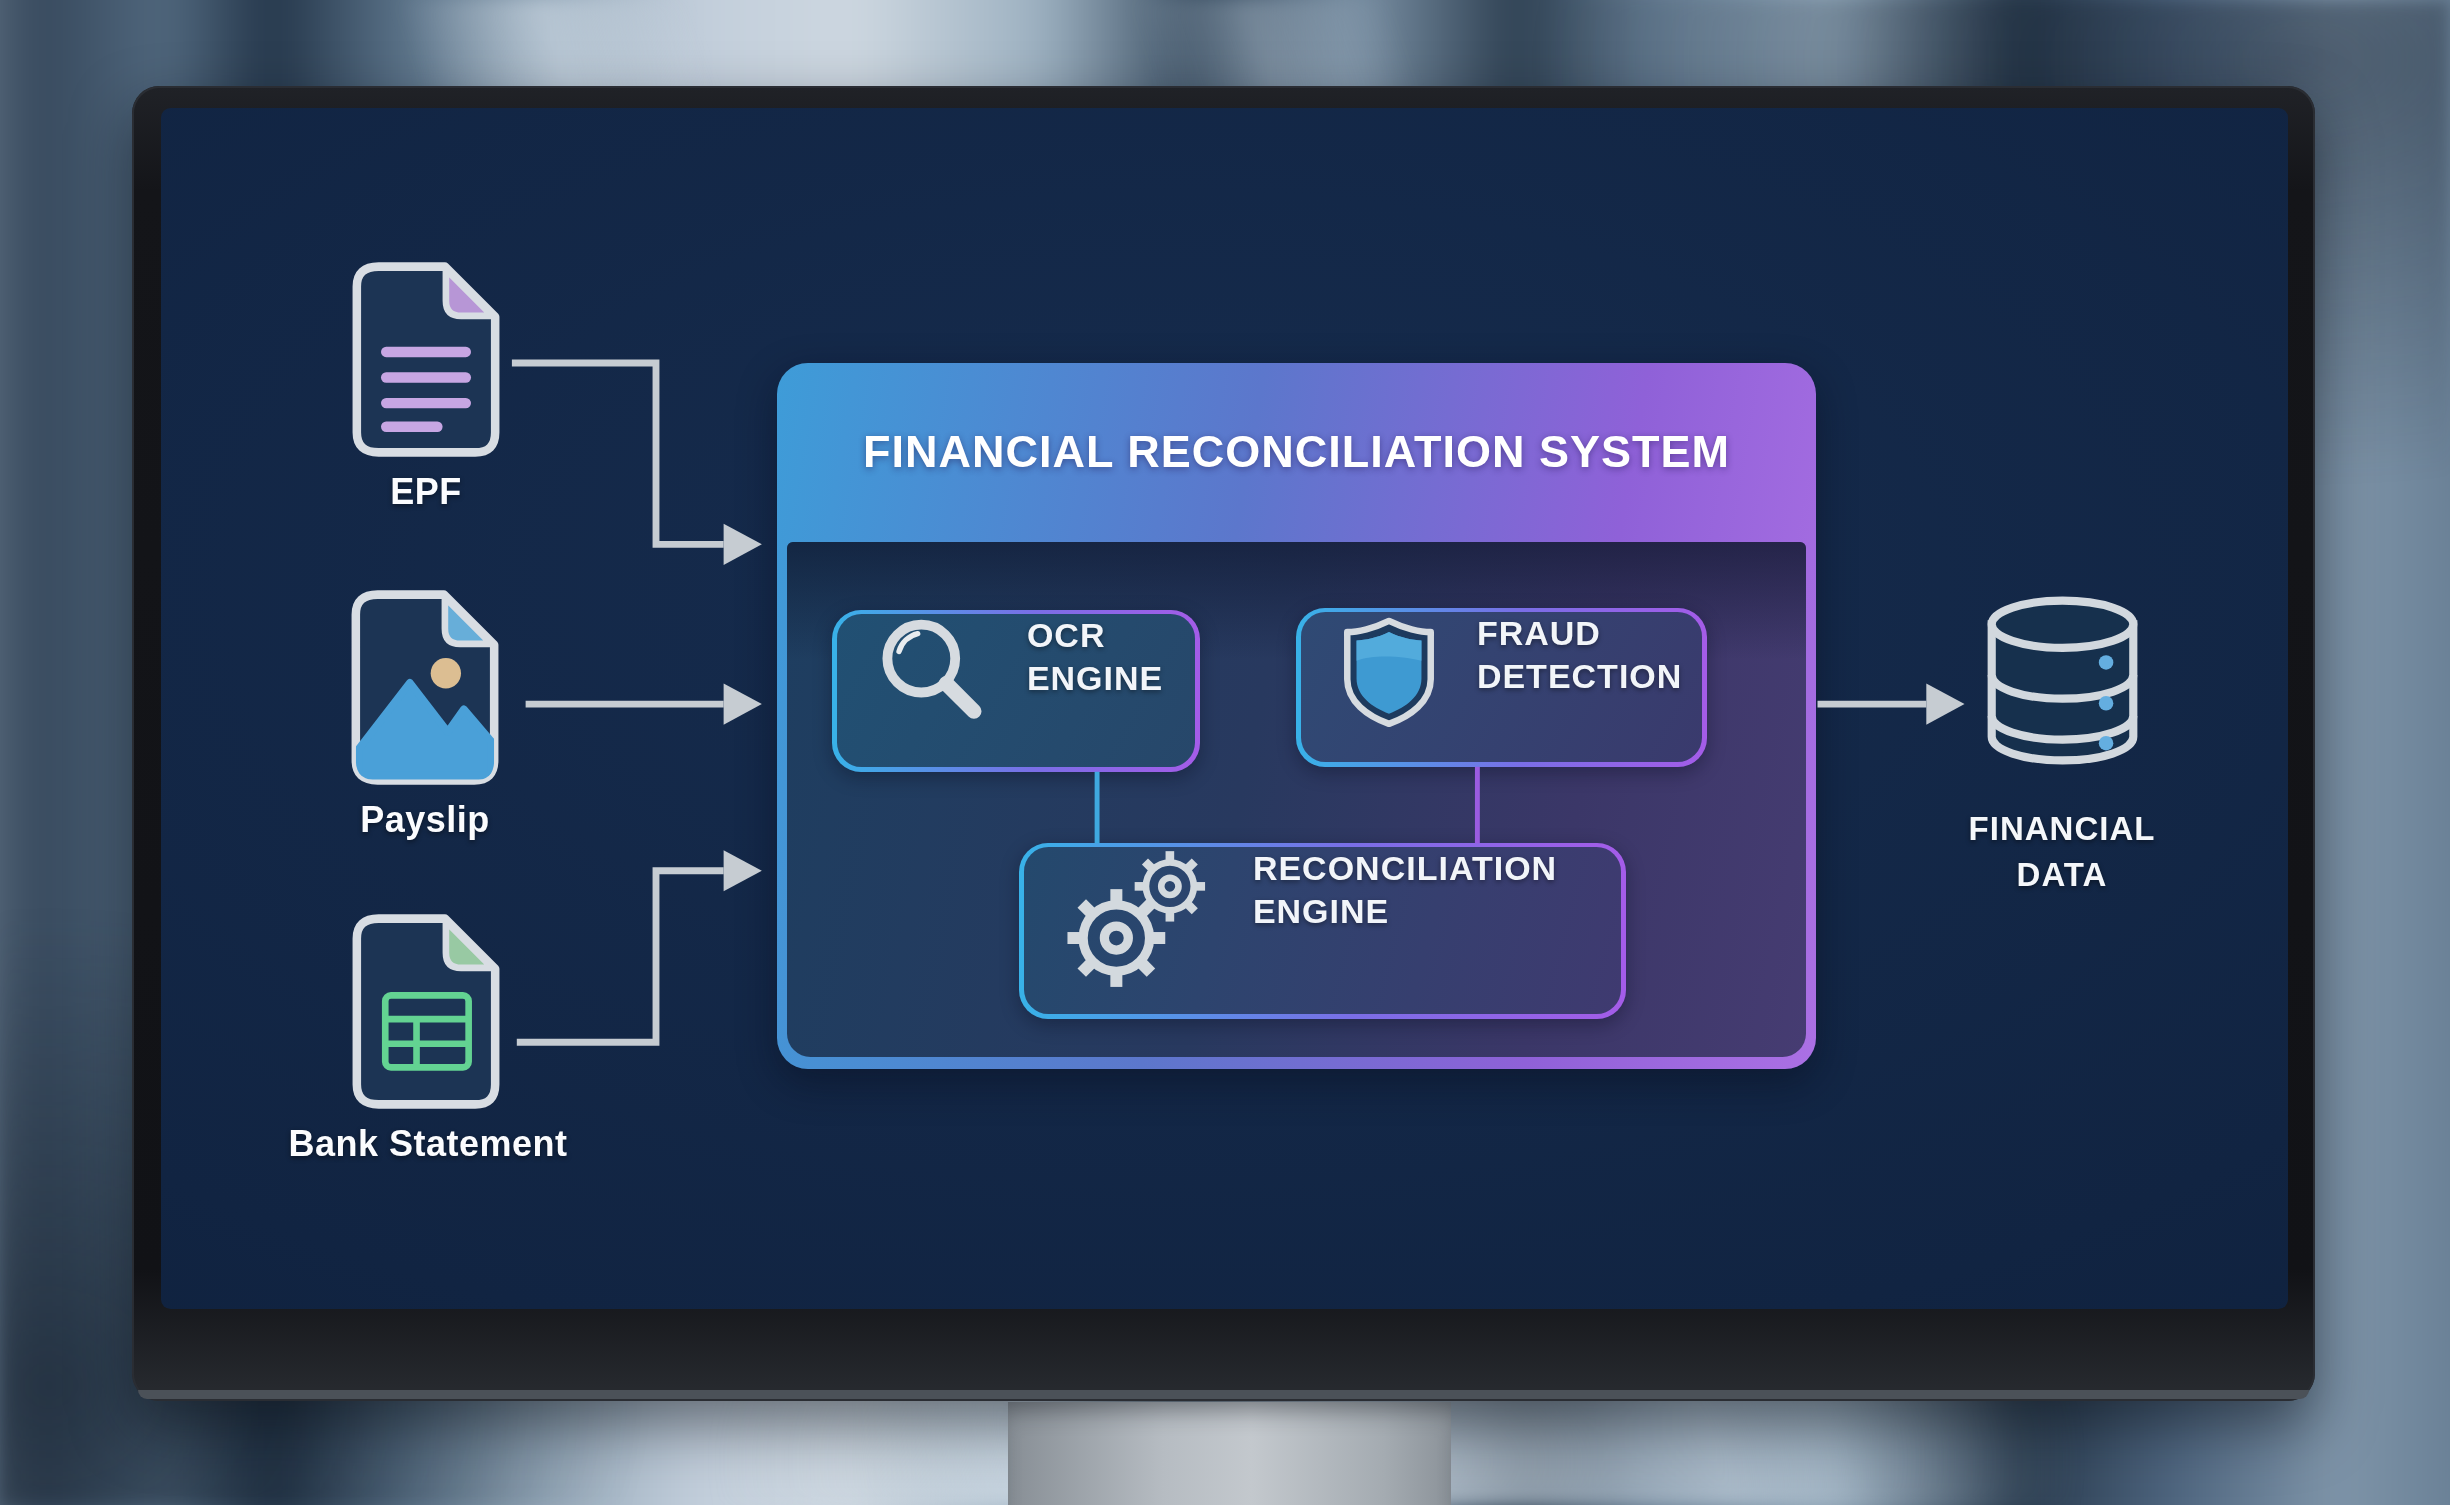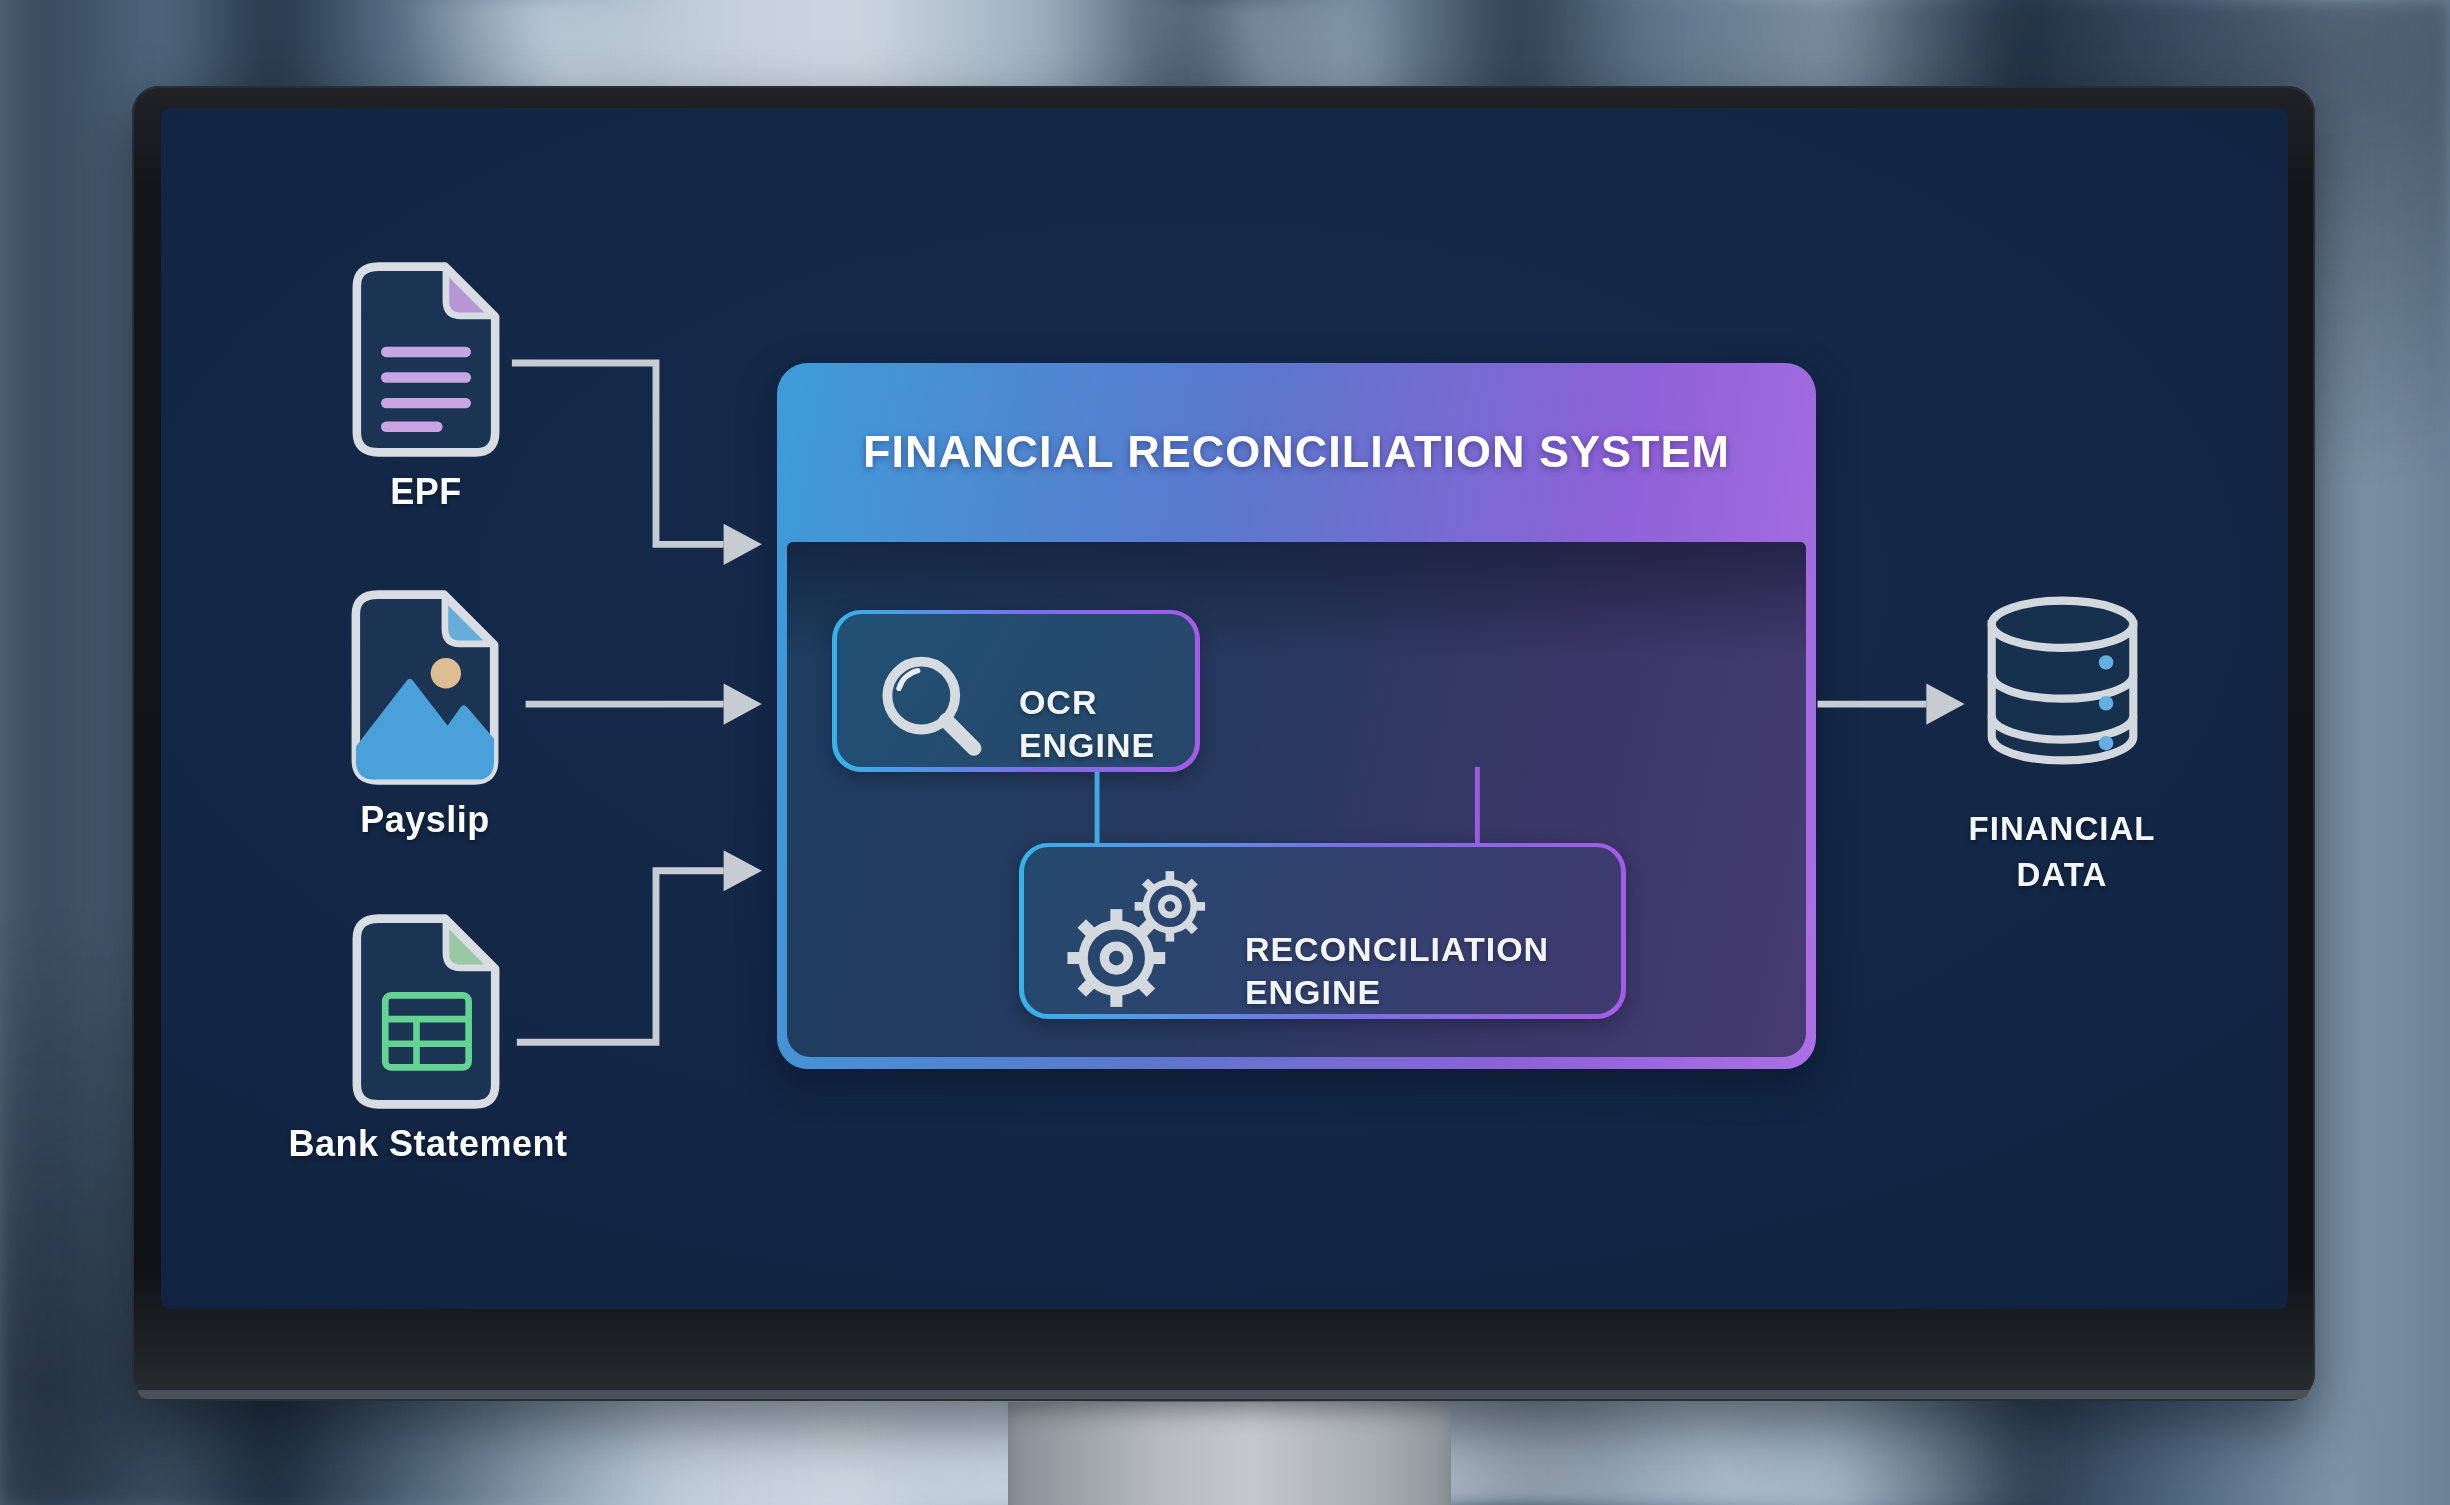--- a/index.html
+++ b/index.html
@@ -83,21 +83,21 @@
   }
 
   
   .node {
     position:absolute; padding:4.9px; border-radius:29px;
     background:linear-gradient(90deg,#38b2e8 0%, #7a6ee6 55%, #a45ce8 100%);
     box-shadow:0 5.9px 17.6px rgba(8,12,30,.35);
   }
   .node-inner {
     width:100%; height:100%; border-radius:24.5px;
-    display:flex; align-items:flex-end; padding-left:37px; gap:29px;
+    display:flex; align-items:flex-start; padding-left:37px; gap:37px;
   }
   .node-ocr-inner   { background:linear-gradient(120deg,#215073 0%, #27476a 100%); }
   .node-fraud-inner { background:linear-gradient(120deg,#2f4a74 0%, #3a3a6d 100%); }
   .node-recon-inner { background:linear-gradient(105deg,#24496d 0%, #3f3a70 100%); }
   .node-label {
     font-size:34px; font-weight:700; color:#f2f5f9; letter-spacing:1px; line-height:1.26;
     text-shadow:0 2px 4.9px rgba(0,0,0,.4); white-space:nowrap;
   }
 
   
@@ -183,20 +183,33 @@
             <path d="M-27,-10 A29,29 0 0 1 -6,-30" fill="none" stroke="#e8ecef" stroke-width="6" stroke-linecap="round"></path>
             <line x1="26" y1="26" x2="57" y2="57" stroke="#d6dbe0" stroke-width="17" stroke-linecap="round"></line>
           </svg>
           <div class="node-label">
             <div>OCR</div>
             <div>ENGINE</div>
           </div>
         </div>
       </div>
 
+      <div class="node" style="left:1135px; top:500px; width:411px; height:159px;">
+        <div class="node-inner node-fraud-inner">
+          <svg width="102" height="118" viewBox="-55 -62 110 126">
+            <path d="M0,-53 C16,-45 34,-41 45,-41 V10 C45,34 23,50 0,58 C-23,50 -45,34 -45,10 V-41 C-34,-41 -16,-45 0,-53 Z" fill="#1d3a5e" stroke="#d6dbe0" stroke-width="7" stroke-linejoin="round"></path>
+            <path d="M0,-41 C12,-35 26,-32 35,-32 V9 C35,28 18,40 0,47 C-18,40 -35,28 -35,9 V-32 C-26,-32 -12,-35 0,-41 Z" fill="#3e9ad2"></path>
+            <path d="M0,-41 C12,-35 26,-32 35,-32 V-10 C20,-14 -15,-18 -35,-10 V-32 C-26,-32 -12,-35 0,-41 Z" fill="#56aede" opacity=".85"></path>
+          </svg>
+          <div class="node-label">
+            <div>FRAUD</div>
+            <div>DETECTION</div>
+          </div>
+        </div>
+      </div>
 
       <div class="node" style="left:858px; top:735px; width:607px; height:176px;">
         <div class="node-inner node-recon-inner">
           <svg width="155" height="147" viewBox="-62 -98 168 158">
             <defs>
               <g id="gearShape">
                 <g stroke="#d3d9de" stroke-width="13">
                   <line x1="36" y1="0" x2="53" y2="0"></line>
                   <line x1="25.5" y1="25.5" x2="37.5" y2="37.5"></line>
                   <line x1="0" y1="36" x2="0" y2="53"></line>

